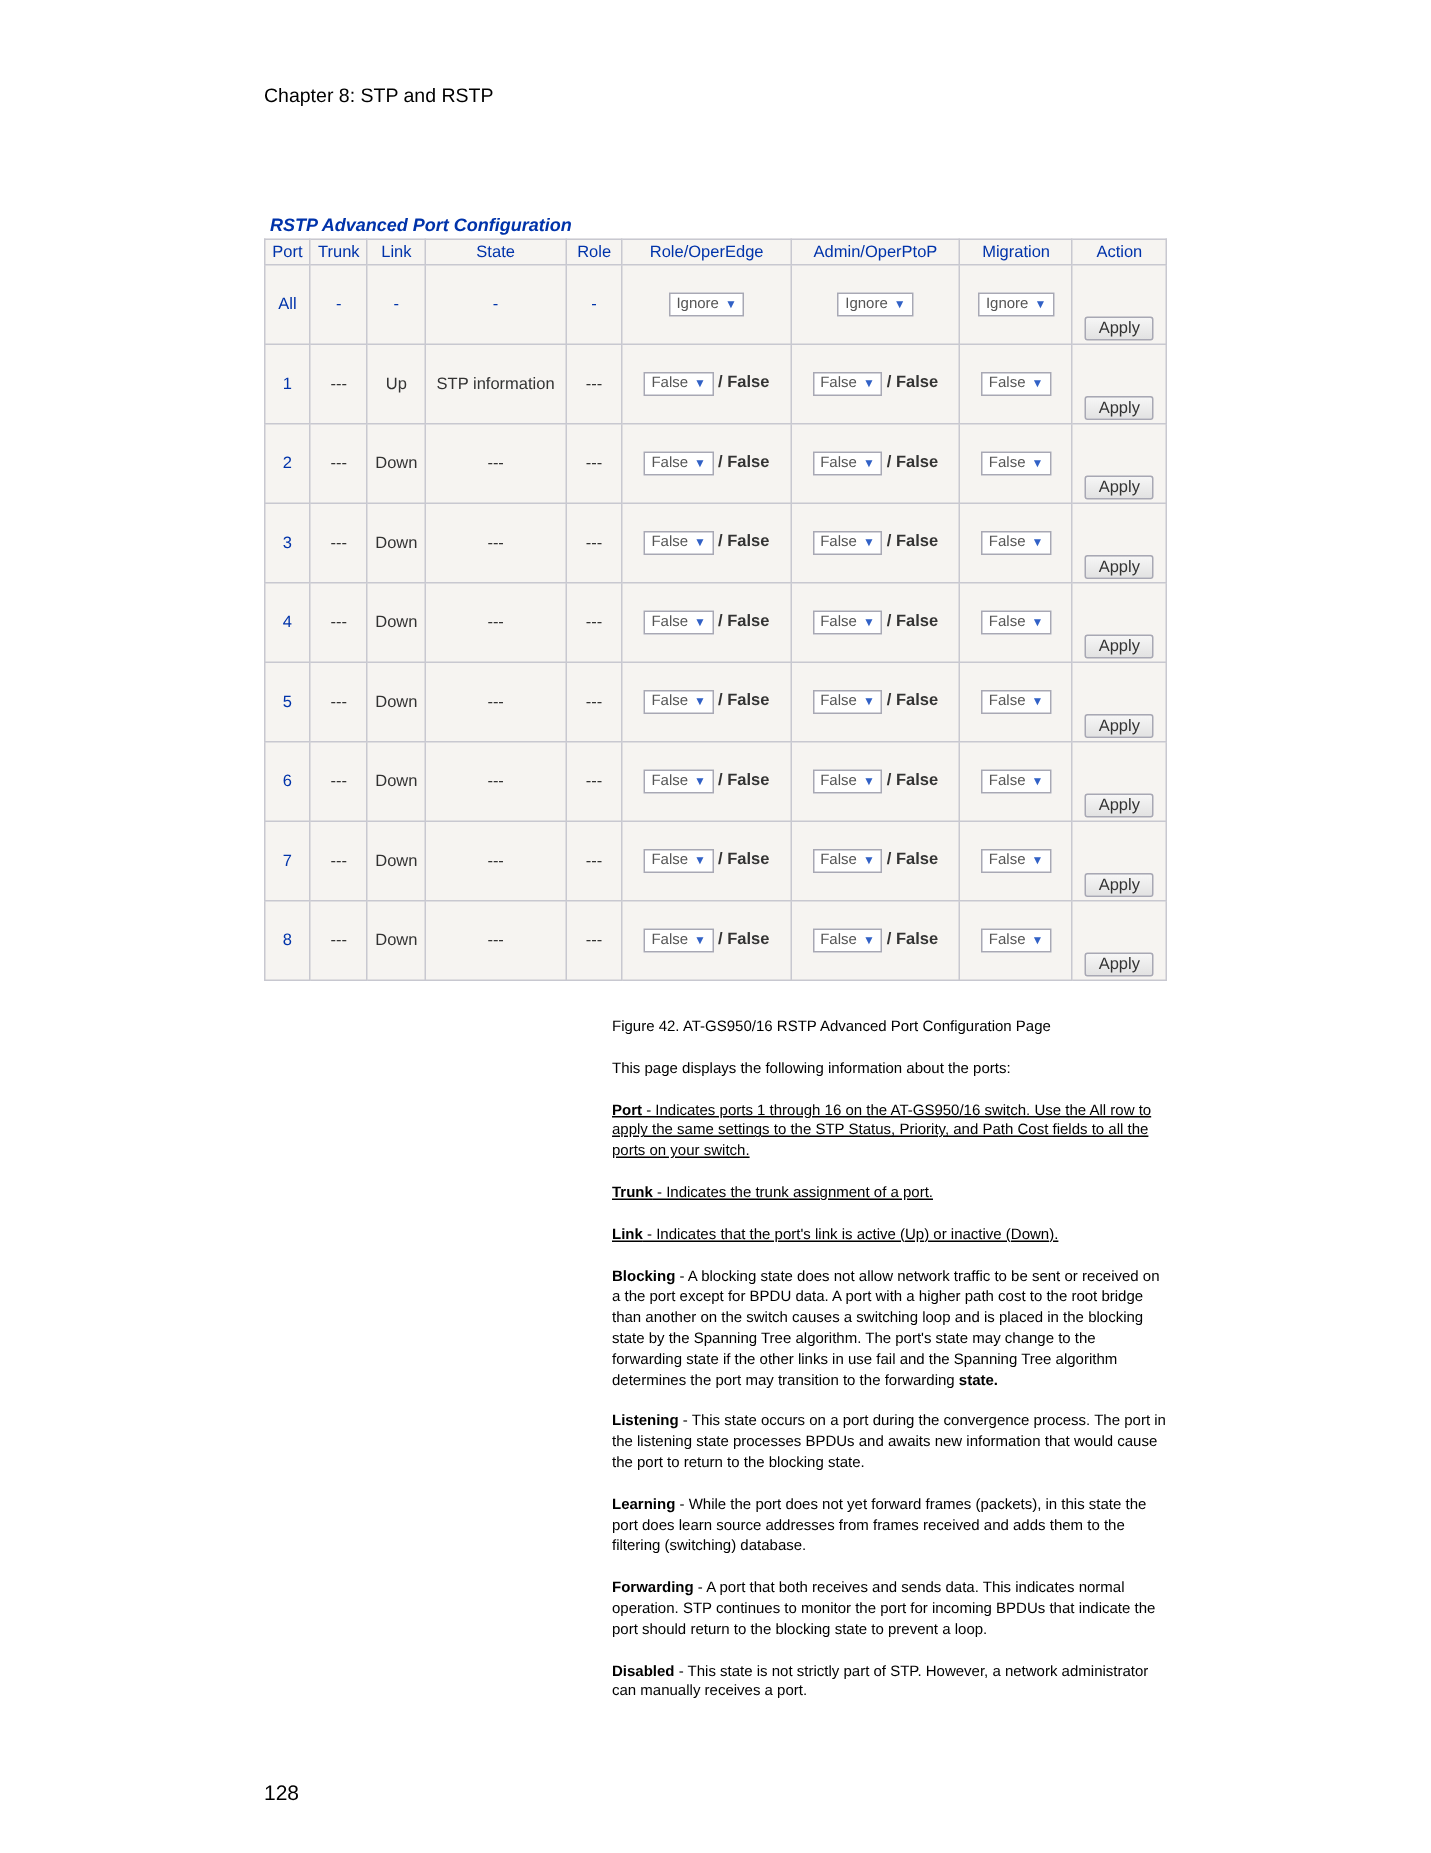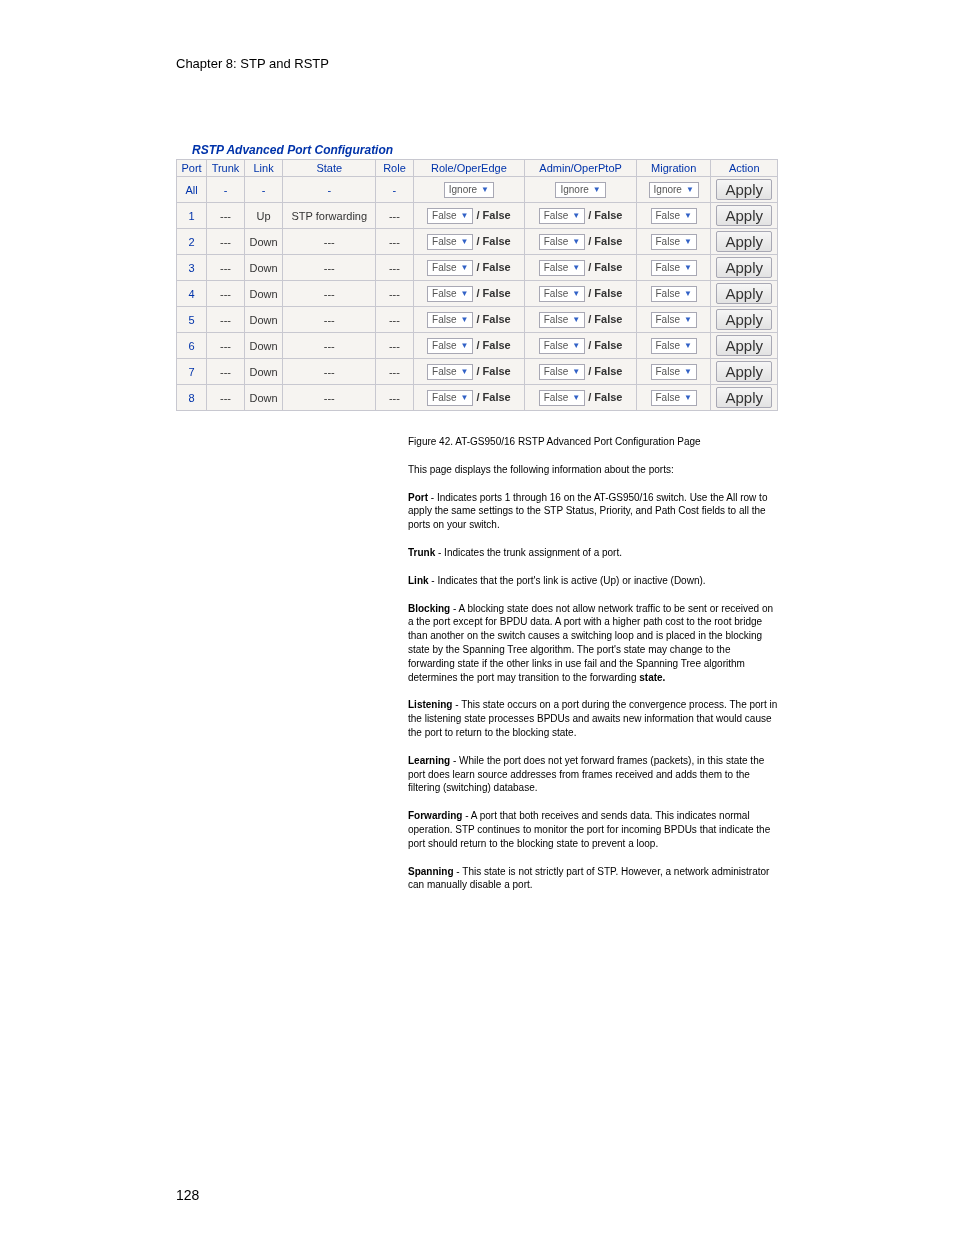--- a/index.html
+++ b/index.html
@@ -23,21 +23,20 @@
   }
   .screenshot {
     margin-top: 70px;
   }
   .panel-title {
     font-size: 12px;
     font-weight: bold;
     font-style: italic;
     color: #0033aa;
     padding: 2px 4px;
-    margin-left: 12px;
   }
   table.cfg {
     border-collapse: collapse;
     width: 100%;
     font-size: 11px;
     background: #f6f4f1;
   }
   table.cfg th, table.cfg td {
     border: 1px solid #c8c8d0;
     text-align: center;
@@ -65,45 +64,46 @@
     line-height: 14px;
   }
   .sel .dd {
     color: #3161c6;
     font-size: 8px;
   }
   .btn {
     display: inline-block;
     border: 1px solid #a8a8b4;
     padding: 1px 8px;
-    font-size: 15px;
+    font-size: 11px;
     color: #333;
     background: linear-gradient(#f6f6f6,#e2e2e2);
     border-radius: 2px;
+    margin-top: 32px;
   }
   .bold { font-weight: bold; }
   .col-port     { width: 4.5%; }
   .col-trunk    { width: 6%; }
   .col-link     { width: 6%; }
   .col-state    { width: 15%; }
   .col-role     { width: 6%; }
   .col-edge     { width: 18%; }
   .col-ptop     { width: 18%; }
   .col-mig      { width: 12%; }
   .col-action   { width: 10%; }
 
   .body-text {
     margin: 24px 0 0 232px;
     font-size: 10px;
     line-height: 1.38;
     max-width: 522px;
   }
   .body-text p { margin: 0 0 14px 0; }
   .fig-caption { margin-bottom: 26px; }
-  .indent1 { margin-left: 24px; }
+  .indent1 { margin-left: 24px; text-decoration: underline; }
   .indent2 { margin-left: 48px; }
   .page-no {
     position: absolute;
     bottom: 32px;
     left: 80px;
     font-size: 14px;
   }
 </style>
 </head>
 <body>
@@ -147,21 +147,21 @@
             <td class="port">-</td>
             <td><span class="sel">Ignore<span class="dd">▼</span></span></td>
             <td><span class="sel">Ignore<span class="dd">▼</span></span></td>
             <td><span class="sel">Ignore<span class="dd">▼</span></span></td>
             <td><span class="btn">Apply</span></td>
           </tr>
           <tr>
             <td class="port">1</td>
             <td>---</td>
             <td>Up</td>
-            <td>STP forwarding</td>
+            <td>STP information</td>
             <td>---</td>
             <td><span class="sel">False<span class="dd">▼</span></span><span class="bold"> / False</span></td>
             <td><span class="sel">False<span class="dd">▼</span></span><span class="bold"> / False</span></td>
             <td><span class="sel">False<span class="dd">▼</span></span></td>
             <td><span class="btn">Apply</span></td>
           </tr>
           <tr>
             <td class="port">2</td>
             <td>---</td>
             <td>Down</td>
@@ -262,18 +262,18 @@
     <p class="indent2">
       <span class="bold">Listening</span><span> - This state occurs on a port during the convergence process. The port in the listening state processes BPDUs and awaits new information that would cause the port to return to the blocking state.</span>
     </p>
     <p class="indent2">
       <span class="bold">Learning</span><span> - While the port does not yet forward frames (packets), in this state the port does learn source addresses from frames received and adds them to the filtering (switching) database.</span>
     </p>
     <p class="indent2">
       <span class="bold">Forwarding</span><span> - A port that both receives and sends data. This indicates normal operation. STP continues to monitor the port for incoming BPDUs that indicate the port should return to the blocking state to prevent a loop.</span>
     </p>
     <p class="indent2">
-      <span class="bold">Spanning</span><span> - This state is not strictly part of STP. However, a network administrator can manually disable a port.</span>
+      <span class="bold">Disabled</span><span> - This state is not strictly part of STP. However, a network administrator can manually receives a port.</span>
     </p>
   </div>
 
   <div class="page-no">128</div>
 </div>
 
 </body></html>

